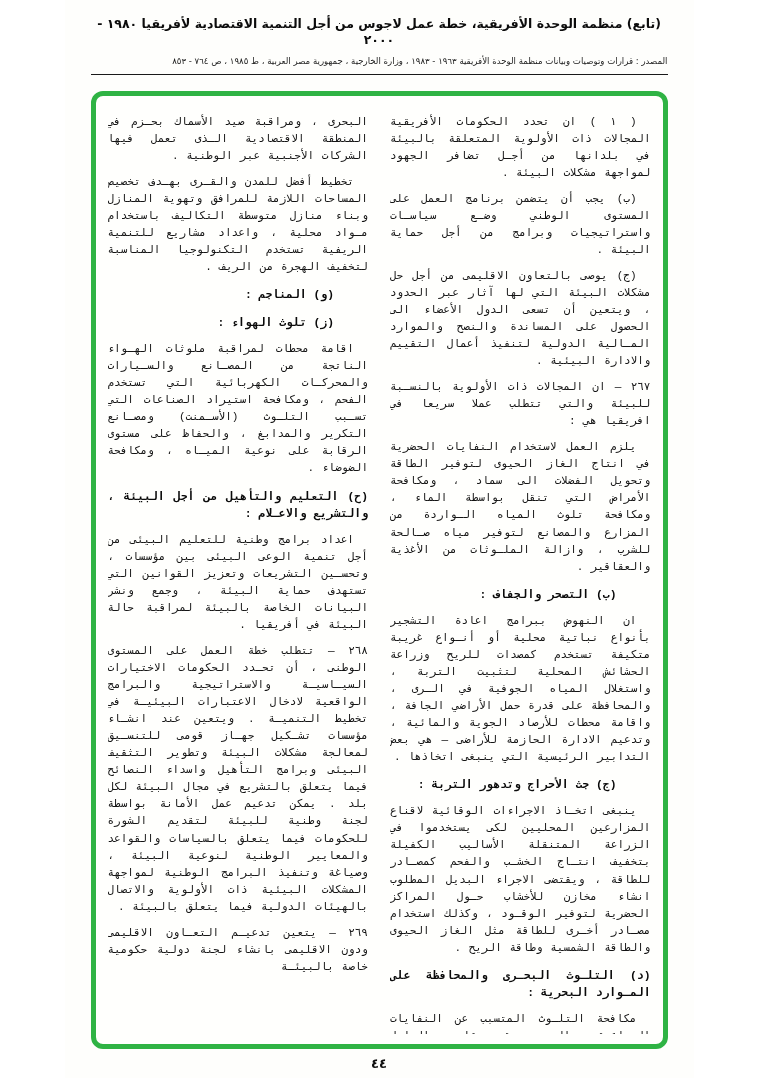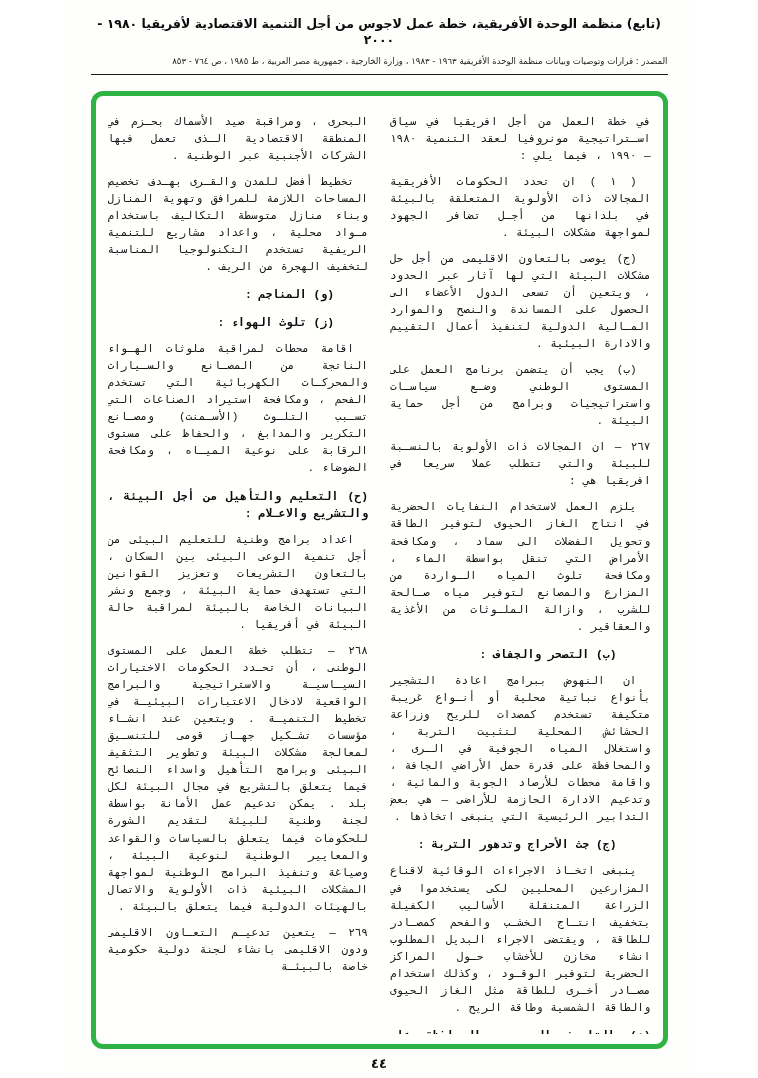--- a/index.html
+++ b/index.html
@@ -101,42 +101,41 @@
   <header class="page-header">
     <div class="doc-title">(تابع) منظمة الوحدة الأفريقية، خطة عمل لاجوس من أجل التنمية الاقتصادية لأفريقيا ١٩٨٠ - ٢٠٠٠</div>
     <div class="doc-source">المصدر : قرارات وتوصيات وبيانات منظمة الوحدة الأفريقية ١٩٦٣ - ١٩٨٣ ، وزارة الخارجية ، جمهورية مصر العربية ، ط ١٩٨٥ ، ص ٧٦٤ - ٨٥٣</div>
     <div class="header-rule"></div>
   </header>
 
   <div class="content-frame">
     <div class="columns">
 
       <div class="col">
-        <p class="para no-indent">في خطة العمل من أجل افريقيا في سياق اسـتراتيجية مونروفيا لعقد التنمية ١٩٨٠ — ١٩٩٠ ، فيما يلي :</p>
         <p class="para">( ١ ) ان تحدد الحكومات الأفريقية المجالات ذات الأولوية المتعلقة بالبيئة في بلدانها من أجـل تضافر الجهود لمواجهة مشكلات البيئة .</p>
+        <p class="para">(ب) يجب أن يتضمن برنامج العمل على المستوى الوطني وضـع سياسـات واستراتيجيات وبرامج من أجل حماية البيئة .</p>
         <p class="para">(ج) يوصى بالتعاون الاقليمى من أجل حل مشكلات البيئة التي لها آثار عبر الحدود ، ويتعين أن تسعى الدول الأعضاء الى الحصول على المساندة والنصح والموارد المـالية الدولية لتنفيذ أعمال التقييم والادارة البيئية .</p>
-        <p class="para">(ب) يجب أن يتضمن برنامج العمل على المستوى الوطني وضـع سياسـات واستراتيجيات وبرامج من أجل حماية البيئة .</p>
         <p class="para no-indent">٢٦٧ — ان المجالات ذات الأولوية بالنسـبة للبيئة والتي تتطلب عملا سريعا في افريقيا هي :</p>
         <p class="para">يلزم العمل لاستخدام النفايات الحضرية في انتاج الغاز الحيوى لتوفير الطاقة وتحويل الفضلات الى سماد ، ومكافحة الأمراض التي تنقل بواسطة الماء ، ومكافحة تلوث المياه الـواردة من المزارع والمصانع لتوفير مياه صـالحة للشرب ، وازالة الملـوثات من الأغذية والعقاقير .</p>
         <h3 class="heading">(ب) التصحر والجفاف :</h3>
         <p class="para">ان النهوض ببرامج اعادة التشجير بأنواع نباتية محلية أو أنـواع غريبة متكيفة تستخدم كمصدات للريح وزراعة الحشائش المحلية لتثبيت التربة ، واستغلال المياه الجوفية في الـرى ، والمحافظة على قدرة حمل الأراضي الجافة ، واقامة محطات للأرصاد الجوية والمائية ، وتدعيم الادارة الحازمة للأراضى — هي بعض التدابير الرئيسية التي ينبغى اتخاذها .</p>
         <h3 class="heading">(ج) جث الأحراج وتدهور التربة :</h3>
         <p class="para">ينبغى اتخـاذ الاجراءات الوقائية لاقناع المزارعين المحليين لكى يستخدموا في الزراعة المتنقلة الأساليب الكفيلة بتخفيف انتـاج الخشـب والفحم كمصـادر للطاقة ، ويقتضى الاجراء البديل المطلوب انشاء مخازن للأخشاب حـول المراكز الحضرية لتوفير الوقـود ، وكذلك استخدام مصـادر أخـرى للطاقة مثل الغاز الحيوى والطاقة الشمسية وطاقة الريح .</p>
         <h3 class="heading wide">(د) التلـوث البحـرى والمحافظة على المـوارد البحرية :</h3>
         <p class="para">مكافحة التلـوث المتسبب عن النفايات الصناعية المـوجـودة على الساحل والبتـرول الناتج من النقل</p>
       </div>
 
       <div class="col">
         <p class="para no-indent">البحرى ، ومراقبة صيد الأسماك بحـزم في المنطقة الاقتصادية الـذى تعمل فيها الشركات الأجنبية عبر الوطنية .</p>
         <p class="para">تخطيط أفضل للمدن والقـرى بهـدف تخصيص المساحات اللازمة للمرافق وتهوية المنازل وبناء منازل متوسطة التكاليف باستخدام مـواد محلية ، واعداد مشاريع للتنمية الريفية تستخدم التكنولوجيا المناسبة لتخفيف الهجرة من الريف .</p>
         <h3 class="heading">(و) المناجم :</h3>
         <h3 class="heading">(ز) تلوث الهواء :</h3>
         <p class="para">اقامة محطات لمراقبة ملوثات الهـواء الناتجة من المصـانع والسـيارات والمحركـات الكهربائية التي تستخدم الفحم ، ومكافحة استيراد الصناعات التي تسـبب التلـوث (الأسـمنت) ومصـانع التكرير والمدابغ ، والحفاظ على مستوى الرقابة على نوعية الميـاه ، ومكافحة الضوضاء .</p>
         <h3 class="heading wide">(ح) التعليم والتأهيل من أجل البيئة ، والتشريع والاعـلام :</h3>
-        <p class="para">اعداد برامج وطنية للتعليم البيئى من أجل تنمية الوعى البيئى بين السكان ، بالتعاون التشريعات وتعزيز القوانين التي تستهدف حماية البيئة ، وجمع ونشر البيانات الخاصة بالبيئة لمراقبة حالة البيئة في أفريقيا .</p>
+        <p class="para">اعداد برامج وطنية للتعليم البيئى من أجل تنمية الوعى البيئى بين مؤسسات ، وتحسـين التشريعات وتعزيز القوانين التي تستهدف حماية البيئة ، وجمع ونشر البيانات الخاصة بالبيئة لمراقبة حالة البيئة في أفريقيا .</p>
         <p class="para no-indent">٢٦٨ — تتطلب خطة العمل على المستوى الوطنى ، أن تحـدد الحكومات الاختيارات السيـاسيـة والاستراتيجية والبرامج الواقعية لادخال الاعتبارات البيئيـة في تخطيط التنميـة . ويتعين عند انشـاء مؤسسات تشـكيل جهـاز قومى للتنسـيق لمعالجة مشكلات البيئة وتطوير التثقيف البيئى وبرامج التأهيل واسداء النصائح فيما يتعلق بالتشريع في مجال البيئة لكل بلد . يمكن تدعيم عمل الأمانة بواسطة لجنة وطنية للبيئة لتقديم الشورة للحكومات فيما يتعلق بالسياسات والقواعد والمعايير الوطنية لنوعية البيئة ، وصياغة وتنفيذ البرامج الوطنية لمواجهة المشكلات البيئية ذات الأولوية والاتصال بالهيئات الدولية فيما يتعلق بالبيئة .</p>
         <p class="para no-indent">٢٦٩ — يتعين تدعيـم التعـاون الاقليمى ودون الاقليمى بانشاء لجنة دولية حكومية خاصة بالبيئـة</p>
       </div>
 
     </div>
   </div>
 
   <footer class="page-footer">
     <span class="page-number">٤٤</span>
   </footer>

